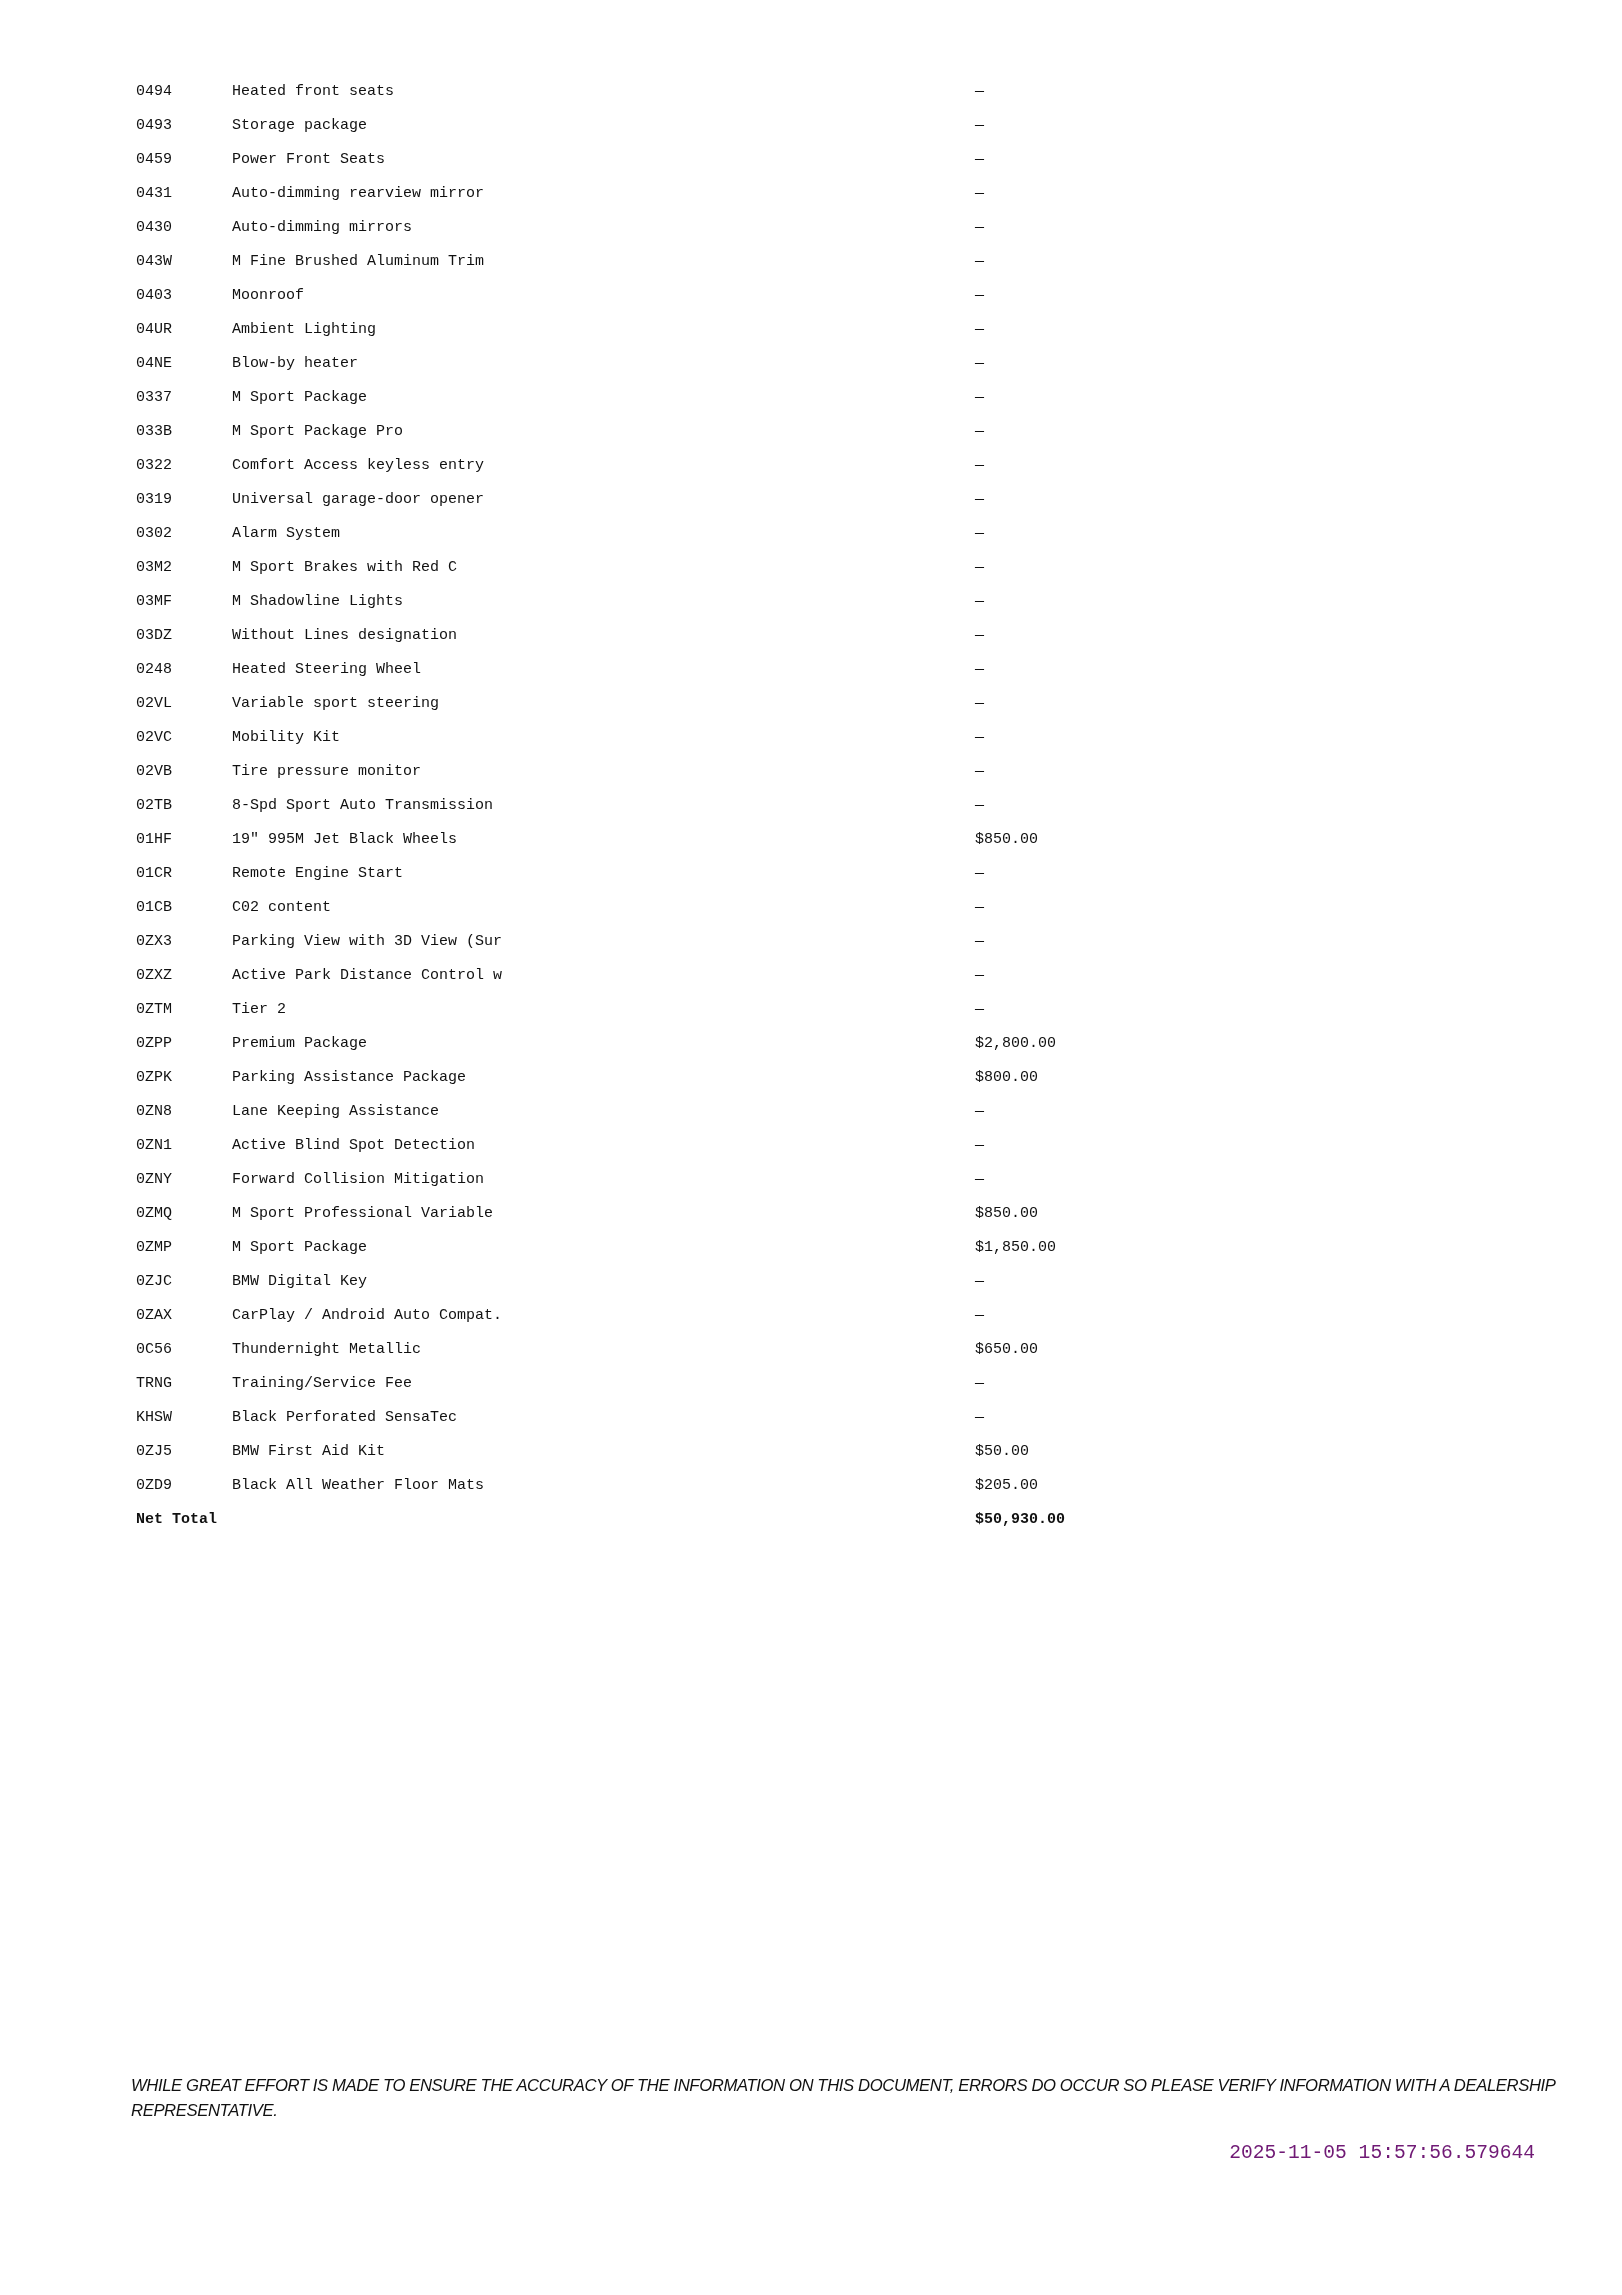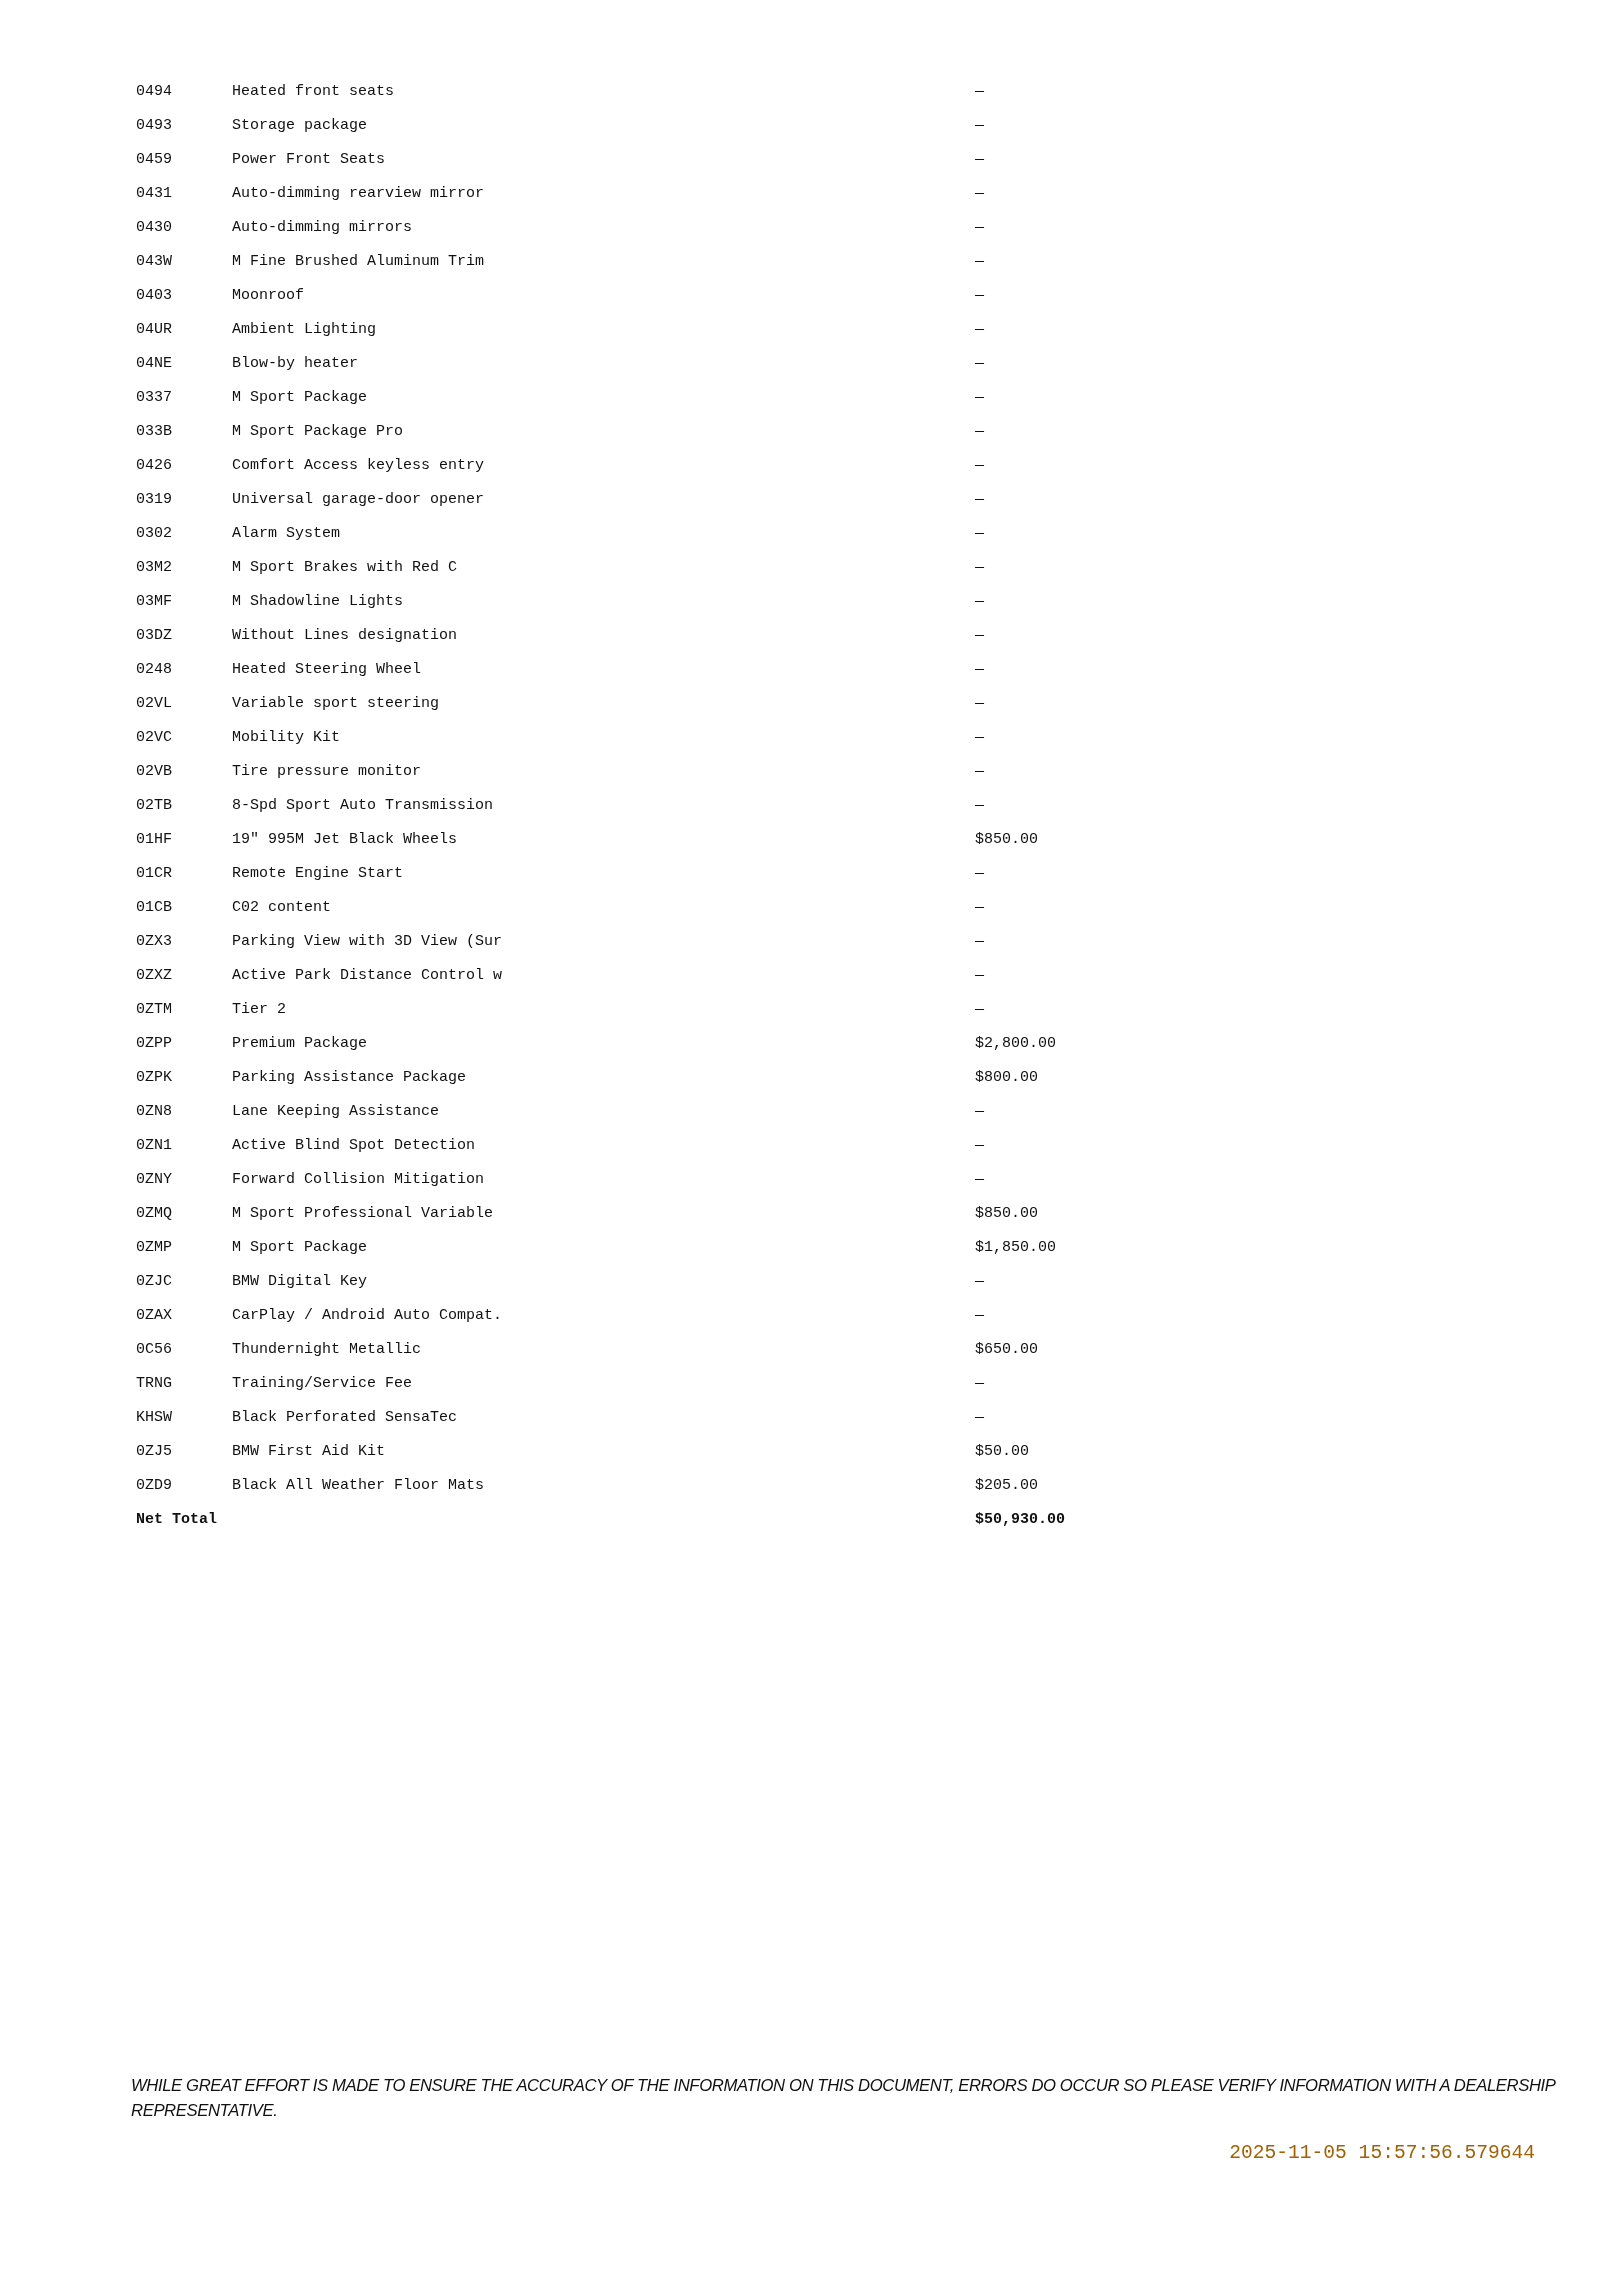--- a/index.html
+++ b/index.html
@@ -59,40 +59,40 @@
       letter-spacing: -0.4px;
       color: #111111;
     }
     .timestamp {
       position: absolute;
       right: 88px;
       top: 2142px;
       font-family: "Liberation Mono", "DejaVu Sans Mono", monospace;
       font-size: 19.6px;
       line-height: 23.6px;
-      color: #a16207;
+      color: #701a75;
       white-space: pre;
     }
   </style>
 </head>
 <body>
 
 <div class="options-list">
   <div class="row"><span class="code">0494</span><span class="desc">Heated front seats</span><span class="price">—</span></div>
   <div class="row"><span class="code">0493</span><span class="desc">Storage package</span><span class="price">—</span></div>
   <div class="row"><span class="code">0459</span><span class="desc">Power Front Seats</span><span class="price">—</span></div>
   <div class="row"><span class="code">0431</span><span class="desc">Auto-dimming rearview mirror</span><span class="price">—</span></div>
   <div class="row"><span class="code">0430</span><span class="desc">Auto-dimming mirrors</span><span class="price">—</span></div>
   <div class="row"><span class="code">043W</span><span class="desc">M Fine Brushed Aluminum Trim</span><span class="price">—</span></div>
   <div class="row"><span class="code">0403</span><span class="desc">Moonroof</span><span class="price">—</span></div>
   <div class="row"><span class="code">04UR</span><span class="desc">Ambient Lighting</span><span class="price">—</span></div>
   <div class="row"><span class="code">04NE</span><span class="desc">Blow-by heater</span><span class="price">—</span></div>
   <div class="row"><span class="code">0337</span><span class="desc">M Sport Package</span><span class="price">—</span></div>
   <div class="row"><span class="code">033B</span><span class="desc">M Sport Package Pro</span><span class="price">—</span></div>
-  <div class="row"><span class="code">0426</span><span class="desc">Comfort Access keyless entry</span><span class="price">—</span></div>
+  <div class="row"><span class="code">0322</span><span class="desc">Comfort Access keyless entry</span><span class="price">—</span></div>
   <div class="row"><span class="code">0319</span><span class="desc">Universal garage-door opener</span><span class="price">—</span></div>
   <div class="row"><span class="code">0302</span><span class="desc">Alarm System</span><span class="price">—</span></div>
   <div class="row"><span class="code">03M2</span><span class="desc">M Sport Brakes with Red C</span><span class="price">—</span></div>
   <div class="row"><span class="code">03MF</span><span class="desc">M Shadowline Lights</span><span class="price">—</span></div>
   <div class="row"><span class="code">03DZ</span><span class="desc">Without Lines designation</span><span class="price">—</span></div>
   <div class="row"><span class="code">0248</span><span class="desc">Heated Steering Wheel</span><span class="price">—</span></div>
   <div class="row"><span class="code">02VL</span><span class="desc">Variable sport steering</span><span class="price">—</span></div>
   <div class="row"><span class="code">02VC</span><span class="desc">Mobility Kit</span><span class="price">—</span></div>
   <div class="row"><span class="code">02VB</span><span class="desc">Tire pressure monitor</span><span class="price">—</span></div>
   <div class="row"><span class="code">02TB</span><span class="desc">8-Spd Sport Auto Transmission</span><span class="price">—</span></div>

